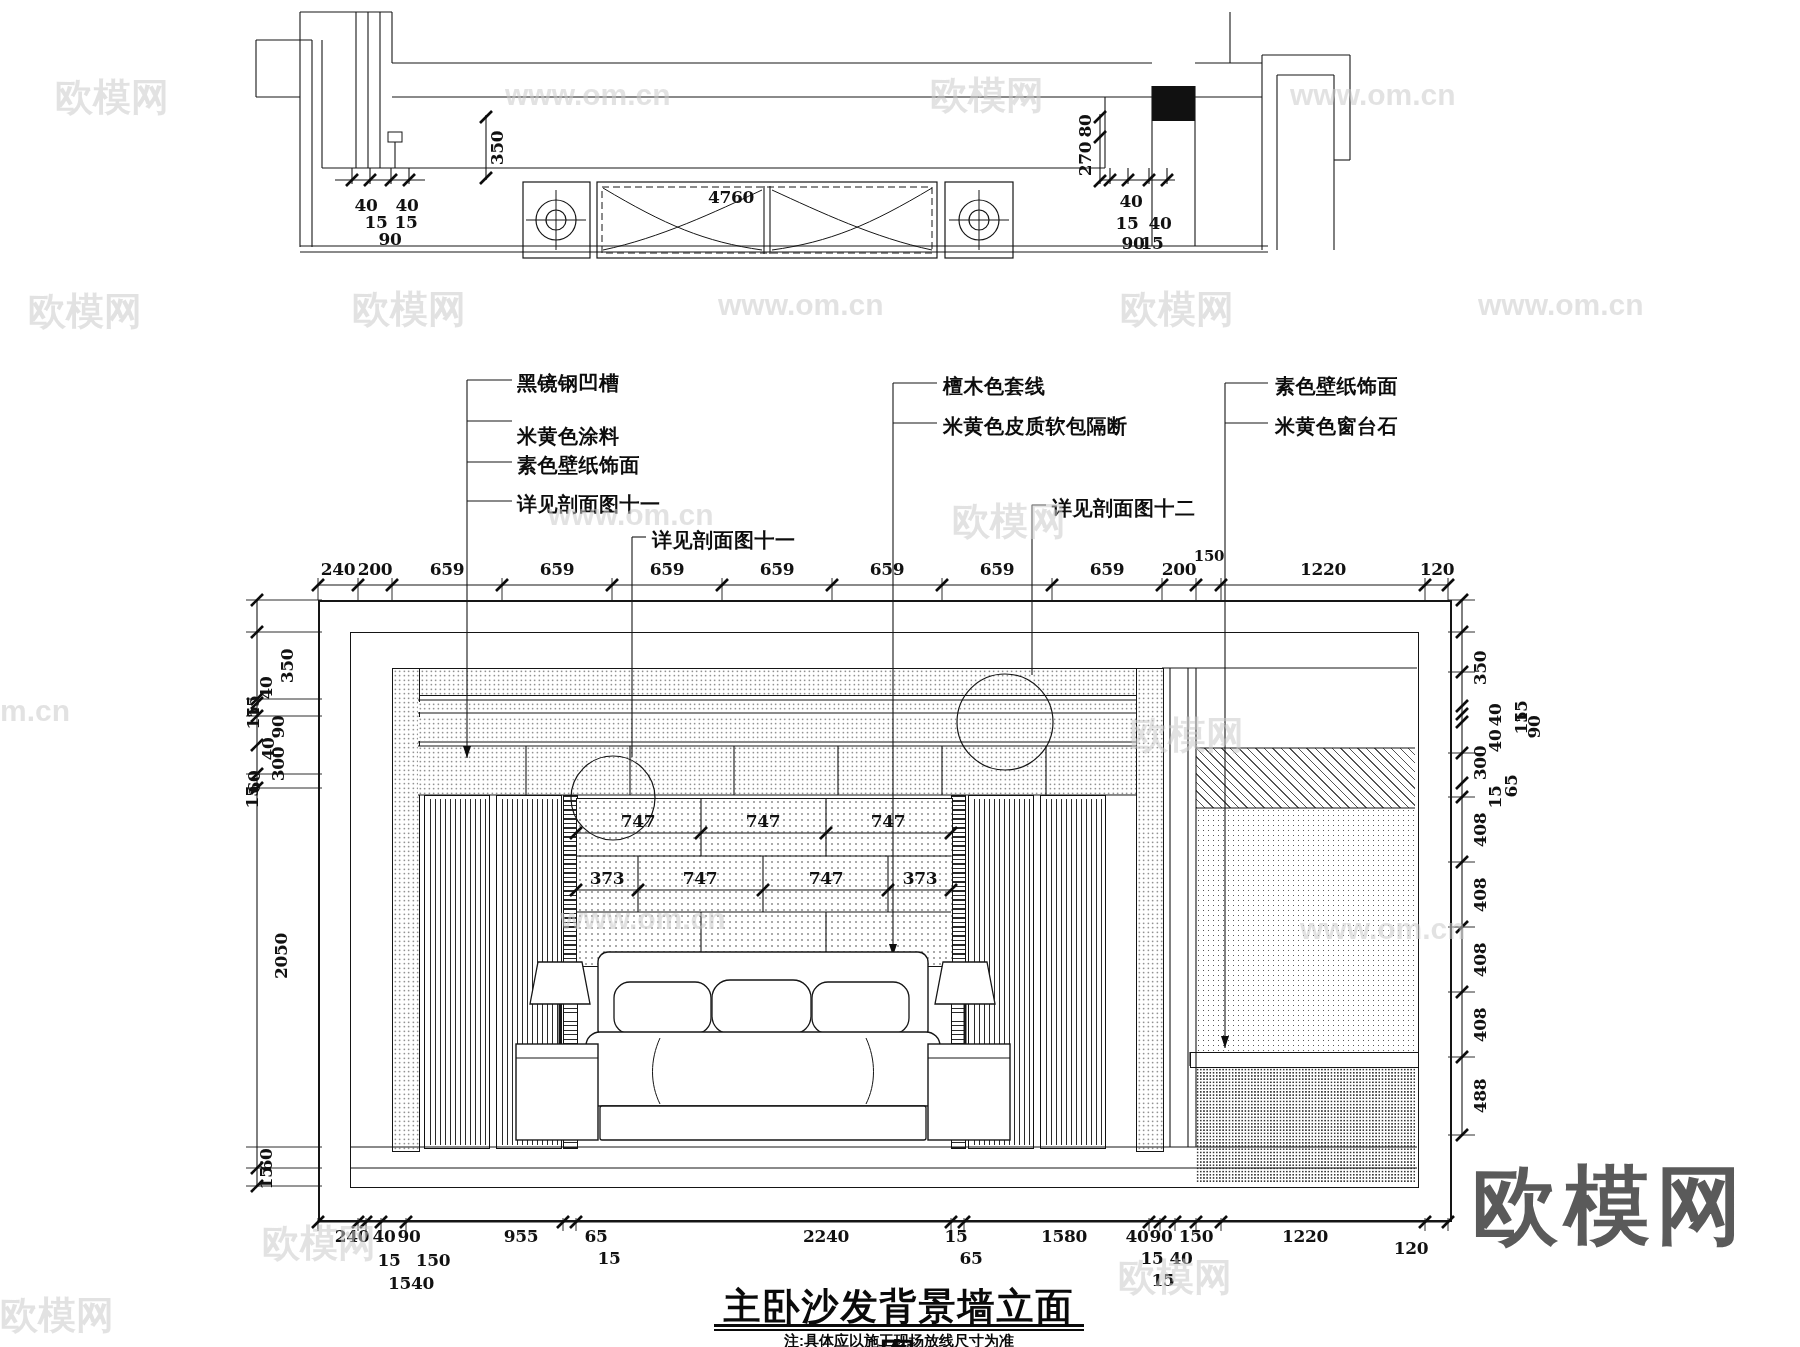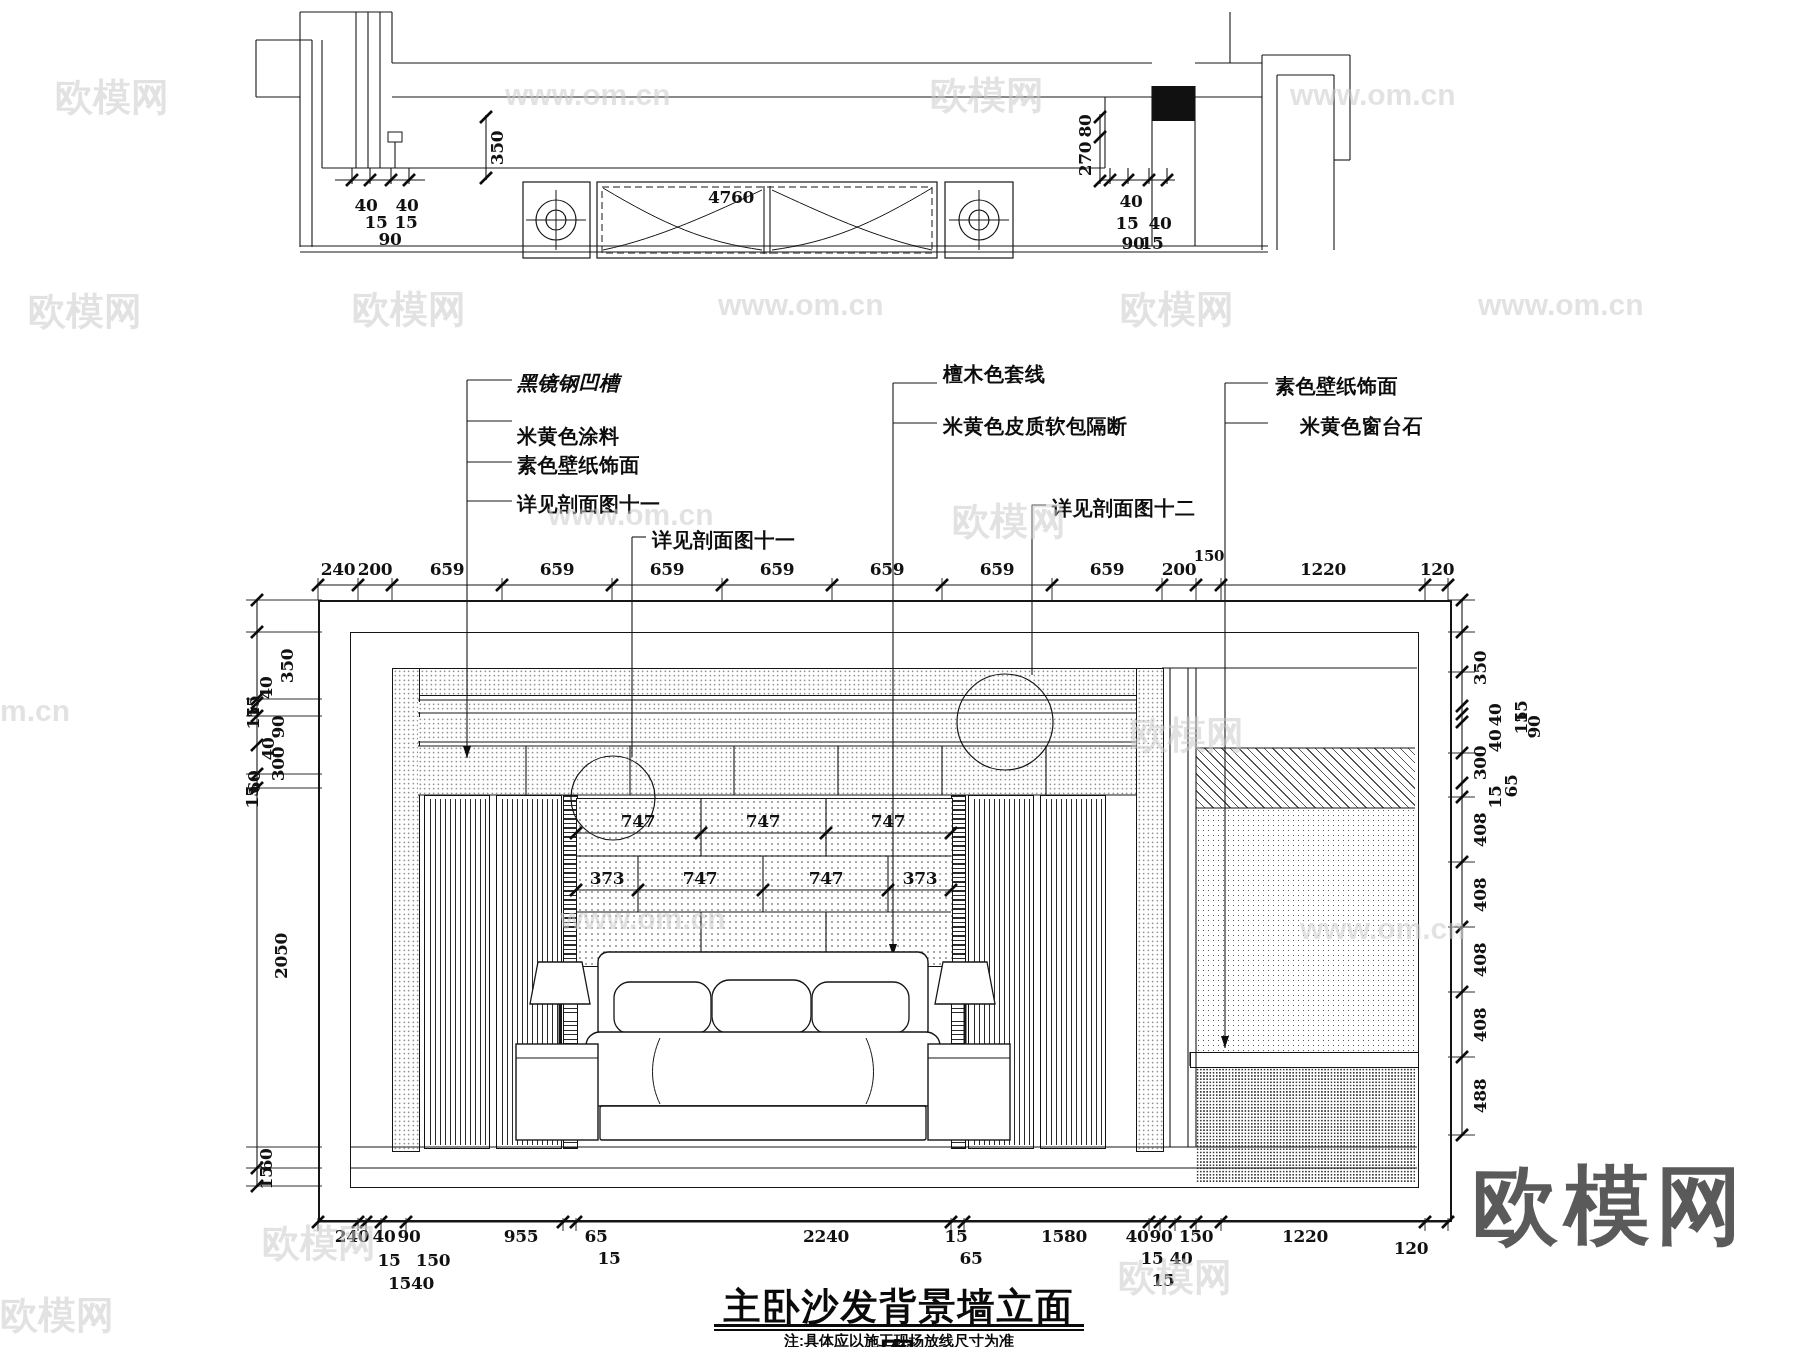--- a/index.html
+++ b/index.html
@@ -398,30 +398,30 @@
       <span class="dim rot" style="left: 1480px; top: 1096px;">488</span>
       <span class="dim" style="left: 638px; top: 821px;">747</span>
       <span class="dim" style="left: 763px; top: 821px;">747</span>
       <span class="dim" style="left: 888px; top: 821px;">747</span>
       <span class="dim" style="left: 607px; top: 878px;">373</span>
       <span class="dim" style="left: 700px; top: 878px;">747</span>
       <span class="dim" style="left: 826px; top: 878px;">747</span>
       <span class="dim" style="left: 920px; top: 878px;">373</span>
     </div>
 
-  <div class="callout" style="left:517px;top:370px;font-style:italic;">黑镜钢凹槽</div>
+  <div class="callout" style="left:517px;top:370px;">黑镜钢凹槽</div>
   <div class="callout" style="left:517px;top:423px;">米黄色涂料</div>
   <div class="callout" style="left:517px;top:452px;">素色壁纸饰面</div>
   <div class="callout" style="left:517px;top:491px;">详见剖面图十一</div>
   <div class="callout" style="left:652px;top:527px;">详见剖面图十一</div>
-  <div class="callout" style="left:943px;top:361px;">檀木色套线</div>
+  <div class="callout" style="left:943px;top:373px;">檀木色套线</div>
   <div class="callout" style="left:943px;top:413px;">米黄色皮质软包隔断</div>
   <div class="callout" style="left:1052px;top:495px;">详见剖面图十二</div>
   <div class="callout" style="left:1275px;top:373px;">素色壁纸饰面</div>
-  <div class="callout" style="left:1275px;top:413px;margin-left:25px;">米黄色窗台石</div>
+  <div class="callout" style="left:1275px;top:413px;">米黄色窗台石</div>
 
   <div class="title">主卧沙发背景墙立面图</div>
   <div class="title-u1"></div>
   <div class="title-u2"></div>
   <div class="note">注:具体应以施工现场放线尺寸为准</div>
 
   <div id="wms" class="abs" style="left:0;top:0;width:1800px;height:1347px;pointer-events:none;text-decoration:underline;">
       <span class="wm" style="left: 55px; top: 72px; font-size: 38px;">欧模网</span>
       <span class="wm" style="left: 505px; top: 78px; font-size: 30px;">www.om.cn</span>
       <span class="wm" style="left: 930px; top: 70px; font-size: 38px;">欧模网</span>

